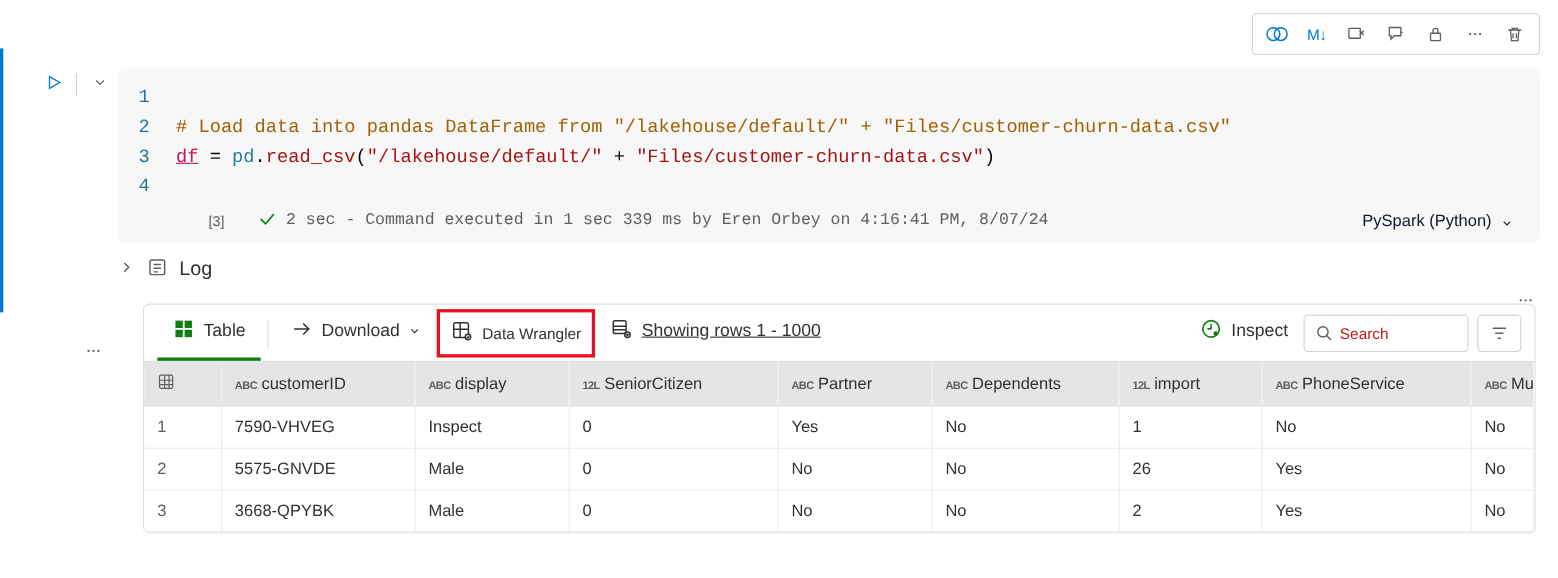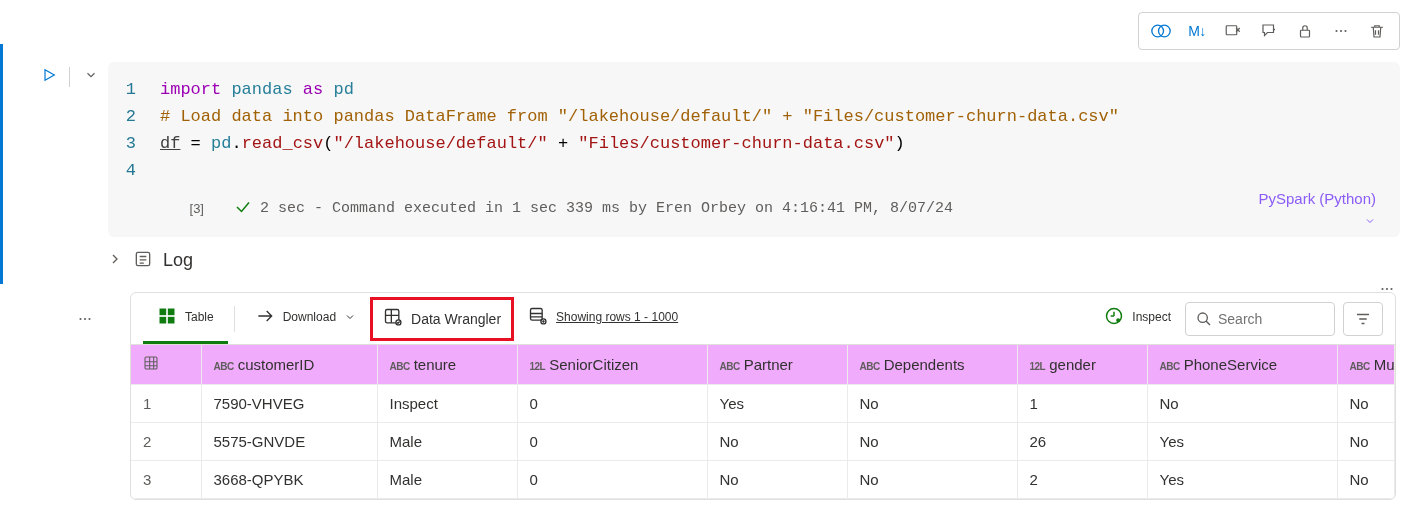--- a/index.html
+++ b/index.html
@@ -26,57 +26,57 @@
     .line-num { width: 40px; text-align: right; color: #237893; padding-right: 24px; flex-shrink: 0; }
     .code-content { white-space: pre; }
     .kw-import { color: #9b00b3; }
     .kw-as { color: #9b00b3; }
     .mod { color: #267f99; }
     .comment { color: #a16207; }
     .var { color: #267f99; }
     .func { color: #a31515; }
     .str { color: #a31515; }
     .op { color: #000; }
-    .ident { color: #404040; text-decoration: underline; }
+    .ident { color: #be185d; text-decoration: underline; }
     
     
     .status-row { display: flex; align-items: center; padding-left: 64px; margin-top: 6px; }
     .exec-count { color: #605e5c; font-size: 13px; margin-right: 30px; width: 20px; text-align: right; }
     .status-left { display: flex; align-items: center; gap: 8px; flex: 1; }
     .check { color: #107c10; }
     .status-text { color: #605e5c; font-size: 15px; font-family: Liberation Mono, monospace; }
-    .lang-select { display: flex; align-items: flex-end; gap: 8px; font-size: 15px; color: #8b5cf6; cursor: pointer; padding-right: 4px; flex-direction: column; }
+    .lang-select { display: flex; align-items: flex-end; gap: 8px; font-size: 15px; color: #0f172a; cursor: pointer; padding-right: 4px; }
     
     
     .log-row { display: flex; align-items: center; padding: 12px 16px 8px 107px; gap: 10px; }
     .log-chevron { cursor: pointer; color: #605e5c; }
     .log-icon { color: #605e5c; }
     .log-label { font-size: 18px; color: #323130; }
     .more-dots-left { position: absolute; right: 20px; color: #605e5c; cursor: pointer; }
     .log-row-wrap { position: relative; }
     
     
     .side-dots { position: absolute; left: 76px; top: 310px; color: #605e5c; cursor: pointer; }
     
     
     .output-area { margin: 12px 20px 0 130px; border: 1px solid #e1dfdd; border-radius: 6px; overflow: hidden; }
     .table-toolbar { display: flex; align-items: center; border-bottom: 1px solid #e1dfdd; height: 52px; padding: 0 12px; gap: 0; }
-    .tb-btn { display: flex; align-items: center; gap: 8px; padding: 0 14px; height: 100%; cursor: pointer; font-size: 12px; color: #323130; border-bottom: 3px solid transparent; }
+    .tb-btn { display: flex; align-items: center; gap: 8px; padding: 0 14px; height: 100%; cursor: pointer; font-size: 16px; color: #323130; border-bottom: 3px solid transparent; }
     .tb-btn.active { border-bottom: 3px solid #107c10; font-weight: 400; }
     .tb-btn .icon-green { color: #107c10; }
     .tb-sep { width: 1px; height: 26px; background: #e1dfdd; margin: 0 6px; }
     .highlight-box { border: 3px solid #e81123; padding: 6px 10px; display: flex; align-items: center; gap: 8px; height: 44px; }
     .tb-spacer { flex: 1; }
     .search-box { display: flex; align-items: center; border: 1px solid #d1d1d1; border-radius: 4px; padding: 4px 10px; height: 34px; width: 150px; gap: 6px; color: #605e5c; }
     .filter-box { display: flex; align-items: center; justify-content: center; border: 1px solid #d1d1d1; border-radius: 4px; width: 40px; height: 34px; margin-left: 8px; cursor: pointer; color: #605e5c; }
     
     
     .data-table { width: 100%; border-collapse: collapse; table-layout: fixed; }
     .data-table th, .data-table td { text-align: left; padding: 10px 12px; border-right: 1px solid #edebe9; border-bottom: 1px solid #edebe9; font-size: 15px; white-space: nowrap; overflow: hidden; }
-    .data-table th { font-weight: 400; color: #323130; background: #f0abfc; }
+    .data-table th { font-weight: 400; color: #323130; background: #e5e5e5; }
     .col-type { font-size: 10px; color: #605e5c; font-weight: 600; margin-right: 4px; letter-spacing: -0.5px; }
     .row-num-cell { text-align: center; color: #605e5c; }
     .idx-head { text-align: center; }
   </style>
 </head>
 <body>
 
 <div class="top-toolbar">
   <div class="toolbar-group">
     <div class="toolbar-icon-btn blue">
@@ -133,21 +133,20 @@
     <div class="chevron-toggle">
       <svg width="14" height="14" viewBox="0 0 24 24" fill="none" stroke="currentColor" stroke-width="2">
           <polyline points="6 9 12 15 18 9"></polyline>
         </svg>
     </div>
   </div>
   <div class="code-cell">
     <div id="code-lines">
         <div class="code-line">
           <span class="line-num">1</span>
-          <span class="code-content"><span class="kw-import">import</span><span> </span><span class="mod">pandas</span><span> </span><span class="kw-as">as</span><span> </span><span class="mod">pd</span></span>
         </div>
         <div class="code-line">
           <span class="line-num">2</span>
           <span class="code-content"><span class="comment"># Load data into pandas DataFrame from "/lakehouse/default/" + "Files/customer-churn-data.csv"</span></span>
         </div>
         <div class="code-line">
           <span class="line-num">3</span>
           <span class="code-content"><span class="ident">df</span><span class="op"> = </span><span class="var">pd</span><span class="op">.</span><span class="func">read_csv</span><span class="op">(</span><span class="str">"/lakehouse/default/"</span><span class="op"> + </span><span class="str">"Files/customer-churn-data.csv"</span><span class="op">)</span></span>
         </div>
         <div class="code-line">
@@ -262,41 +261,41 @@
             <circle cx="17" cy="17" r="1.5" fill="currentColor"></circle>
           </svg>
       </span>
       <span>Inspect</span>
     </div>
     <div class="search-box">
       <svg width="16" height="16" viewBox="0 0 24 24" fill="none" stroke="currentColor" stroke-width="2">
           <circle cx="10" cy="10" r="7"></circle>
           <path d="M21 21l-6-6"></path>
         </svg>
-      <span style="color:#737373;">Search</span>
+      <span style="color:#b91c1c;">Search</span>
     </div>
     <div class="filter-box">
       <svg width="18" height="18" viewBox="0 0 24 24" fill="none" stroke="currentColor" stroke-width="1.8">
           <path d="M4 6h16M7 12h10M10 18h4"></path>
         </svg>
     </div>
   </div>
   <table class="data-table">
     <thead>
         <tr id="thead-row">
           <th class="idx-head" style="width: 70px;"><svg width="16" height="16" viewBox="0 0 24 24" fill="none" stroke="#605e5c" stroke-width="1.6">
               <rect x="3" y="3" width="18" height="18" rx="2"></rect>
               <path d="M3 10h18M3 16h18M10 3v18M16 3v18"></path>
             </svg></th>
           <th style="width: 176px;"><span class="col-type">ABC</span><span>customerID</span></th>
-          <th style="width: 140px;"><span class="col-type">ABC</span><span>tenure</span></th>
+          <th style="width: 140px;"><span class="col-type">ABC</span><span>display</span></th>
           <th style="width: 190px;"><span class="col-type">12L</span><span>SeniorCitizen</span></th>
           <th style="width: 140px;"><span class="col-type">ABC</span><span>Partner</span></th>
           <th style="width: 170px;"><span class="col-type">ABC</span><span>Dependents</span></th>
-          <th style="width: 130px;"><span class="col-type">12L</span><span>gender</span></th>
+          <th style="width: 130px;"><span class="col-type">12L</span><span>import</span></th>
           <th style="width: 190px;"><span class="col-type">ABC</span><span>PhoneService</span></th>
           <th style="width: auto;"><span class="col-type">ABC</span><span>Mu</span></th>
         </tr>
       </thead>
     <tbody id="tbody">
         <tr>
           <td class="row-num-cell">1</td>
           <td>7590-VHVEG</td>
           <td>Inspect</td>
           <td>0</td>

